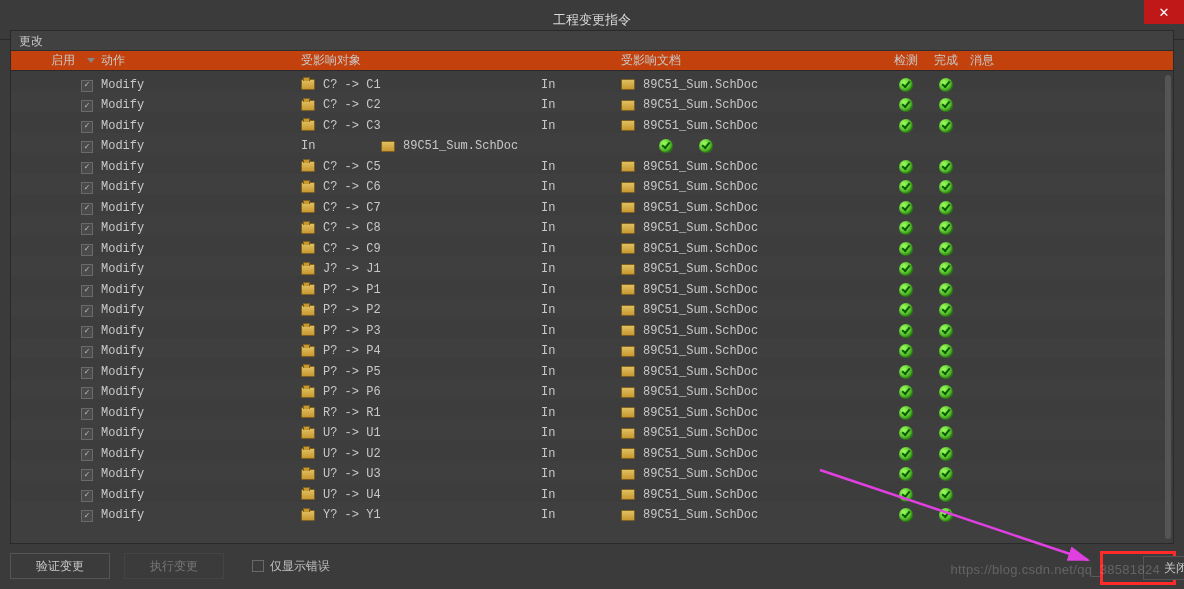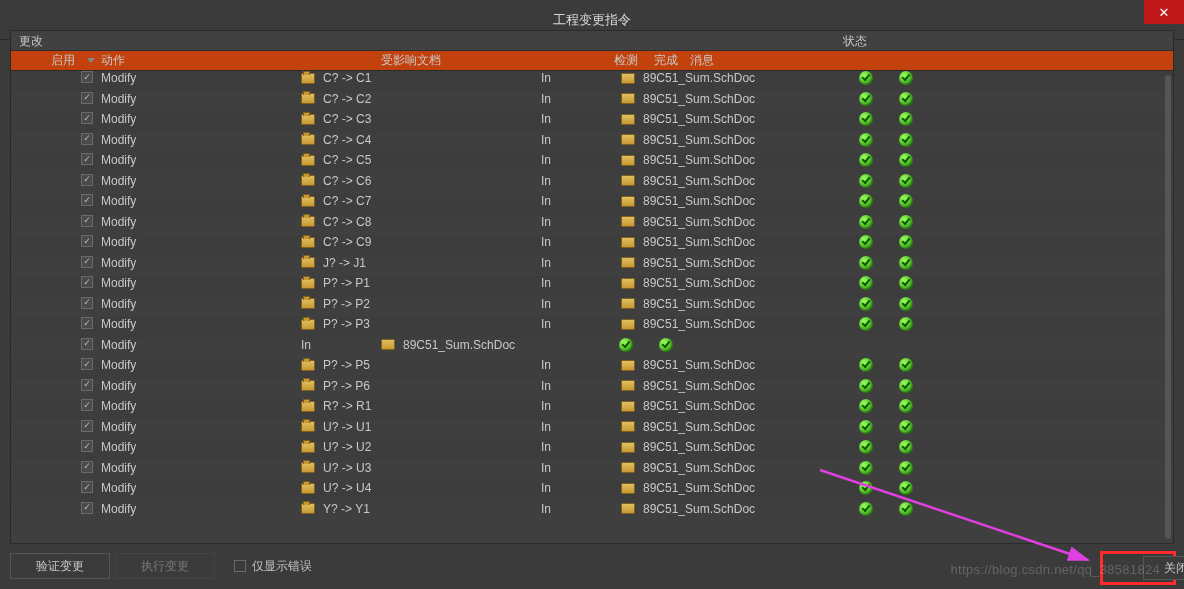--- a/index.html
+++ b/index.html
@@ -40,58 +40,60 @@
     display: flex;
     flex-direction: column;
   }
   .section-row {
     display: flex;
     height: 20px;
     background: #414141;
     color: #c8c8c8;
     font-size: 12px;
     border-bottom: 1px solid #2d2d2d;
+    flex-direction: column;
   }
   .section-row .sec1 { width: 824px; padding-left: 8px; line-height: 20px; }
   .section-row .sec2 { flex: 1; padding-left: 8px; line-height: 20px; }
   .header-row {
     display: flex;
     height: 20px;
     background: #c2410c;
     border-bottom: 1px solid #2a2a2a;
     font-size: 12px;
     color: #c8c8c8;
   }
   .col-cb   { width: 90px; padding-left: 40px; display:flex; align-items:center; position:relative;}
   .col-act  { width: 200px; display:flex; align-items:center;}
   .col-obj  { width: 240px; display:flex; align-items:center;}
   .col-in   { width: 80px;  display:flex; align-items:center;}
   .col-doc  { width: 225px; display:flex; align-items:center;}
-  .col-det  { width: 40px;  display:flex; align-items:center; justify-content:center;}
+  .col-det  { width: 40px;  display:flex; align-items:center; justify-content:center;margin-left:40px;}
   .col-done { width: 40px;  display:flex; align-items:center; justify-content:center;}
   .col-msg  { flex:1; display:flex; align-items:center; padding-left:4px;}
   .header-row .col-cb::after{
     content:""; position:absolute; right:6px; top:7px;
     border-left:4px solid transparent; border-right:4px solid transparent;
     border-top:5px solid #888;
   }
   .grid-body {
     flex:1;
     overflow:hidden;
     position:relative;
   }
   .scrollbar{
     position:absolute; right:2px; top:4px; bottom:4px; width:6px;
     background:#555; border-radius:3px;
   }
   .row {
     display: flex;
     height: 20.5px;
-    align-items: flex-start;
+    align-items: flex-end;
     color: #c8c8c8;
+    font-family: Liberation Mono, monospace;
   }
   .row:nth-child(odd){ background:#3f3f3f; }
   .row:nth-child(even){ background:#3d3d3d; }
   .cb {
     width:12px; height:12px;
     border:1px solid #6a6a6a;
     background:#4a4a4a;
     display:inline-flex; align-items:center; justify-content:center;
     margin-left:30px;
   }
@@ -119,21 +121,21 @@
   }
   .status-tick::after{
     content:""; position:absolute; left:3px; top:3px;
     width:6px; height:3px;
     border-left:2px solid #0a4; border-bottom:2px solid #0a4;
     transform: rotate(-50deg);
     border-color:#0a5a00;
   }
   .footer{
     position:absolute; left:10px; right:10px; bottom:6px;
-    height:34px; display:flex; align-items:center; gap:5px;
+    height:34px; display:flex; align-items:center; gap:14px;
   }
   .btn{
     height:26px; min-width:100px; padding:0 14px;
     background:#3b3b3b; border:1px solid #555; color:#c8c8c8;
     display:flex; align-items:center; justify-content:center;
     font-size:12px; cursor:pointer;
   }
   .btn.disabled{ color:#777; border-color:#444; }
   .chk-inline{
     display:flex; align-items:center; gap:6px; margin-left:14px; color:#c0c0c0;
@@ -168,20 +170,21 @@
 </div>
 
 <div class="panel">
   <div class="section-row">
     <div class="sec1">更改</div>
     <div class="sec2">状态</div>
   </div>
   <div class="header-row">
     <div class="col-cb">启用</div>
     <div class="col-act">动作</div>
+    <div class="col-obj">受影响对象</div>
     <div class="col-in"></div>
     <div class="col-doc">受影响文档</div>
     <div class="col-det">检测</div>
     <div class="col-done">完成</div>
     <div class="col-msg">消息</div>
   </div>
   <div class="grid-body" id="grid-body">
     <div class="scrollbar"></div>
   <div class="row">
         <div class="col-cb">
@@ -229,21 +232,20 @@
         <div class="col-done">
           <span class="status-tick"></span>
         </div>
         <div class="col-msg"></div>
       </div>
       <div class="row">
         <div class="col-cb">
           <span class="cb checked"></span>
         </div>
         <div class="col-act">Modify</div>
-        <div class="col-obj"><span class="obj-icon"></span>C? -&gt; C4</div>
         <div class="col-in">In</div>
         <div class="col-doc"><span class="doc-icon"></span>89C51_Sum.SchDoc</div>
         <div class="col-det">
           <span class="status-tick"></span>
         </div>
         <div class="col-done">
           <span class="status-tick"></span>
         </div>
         <div class="col-msg"></div>
       </div>
@@ -389,20 +391,21 @@
         <div class="col-done">
           <span class="status-tick"></span>
         </div>
         <div class="col-msg"></div>
       </div>
       <div class="row">
         <div class="col-cb">
           <span class="cb checked"></span>
         </div>
         <div class="col-act">Modify</div>
+        <div class="col-obj"><span class="obj-icon"></span>P? -&gt; P4</div>
         <div class="col-in">In</div>
         <div class="col-doc"><span class="doc-icon"></span>89C51_Sum.SchDoc</div>
         <div class="col-det">
           <span class="status-tick"></span>
         </div>
         <div class="col-done">
           <span class="status-tick"></span>
         </div>
         <div class="col-msg"></div>
       </div>

